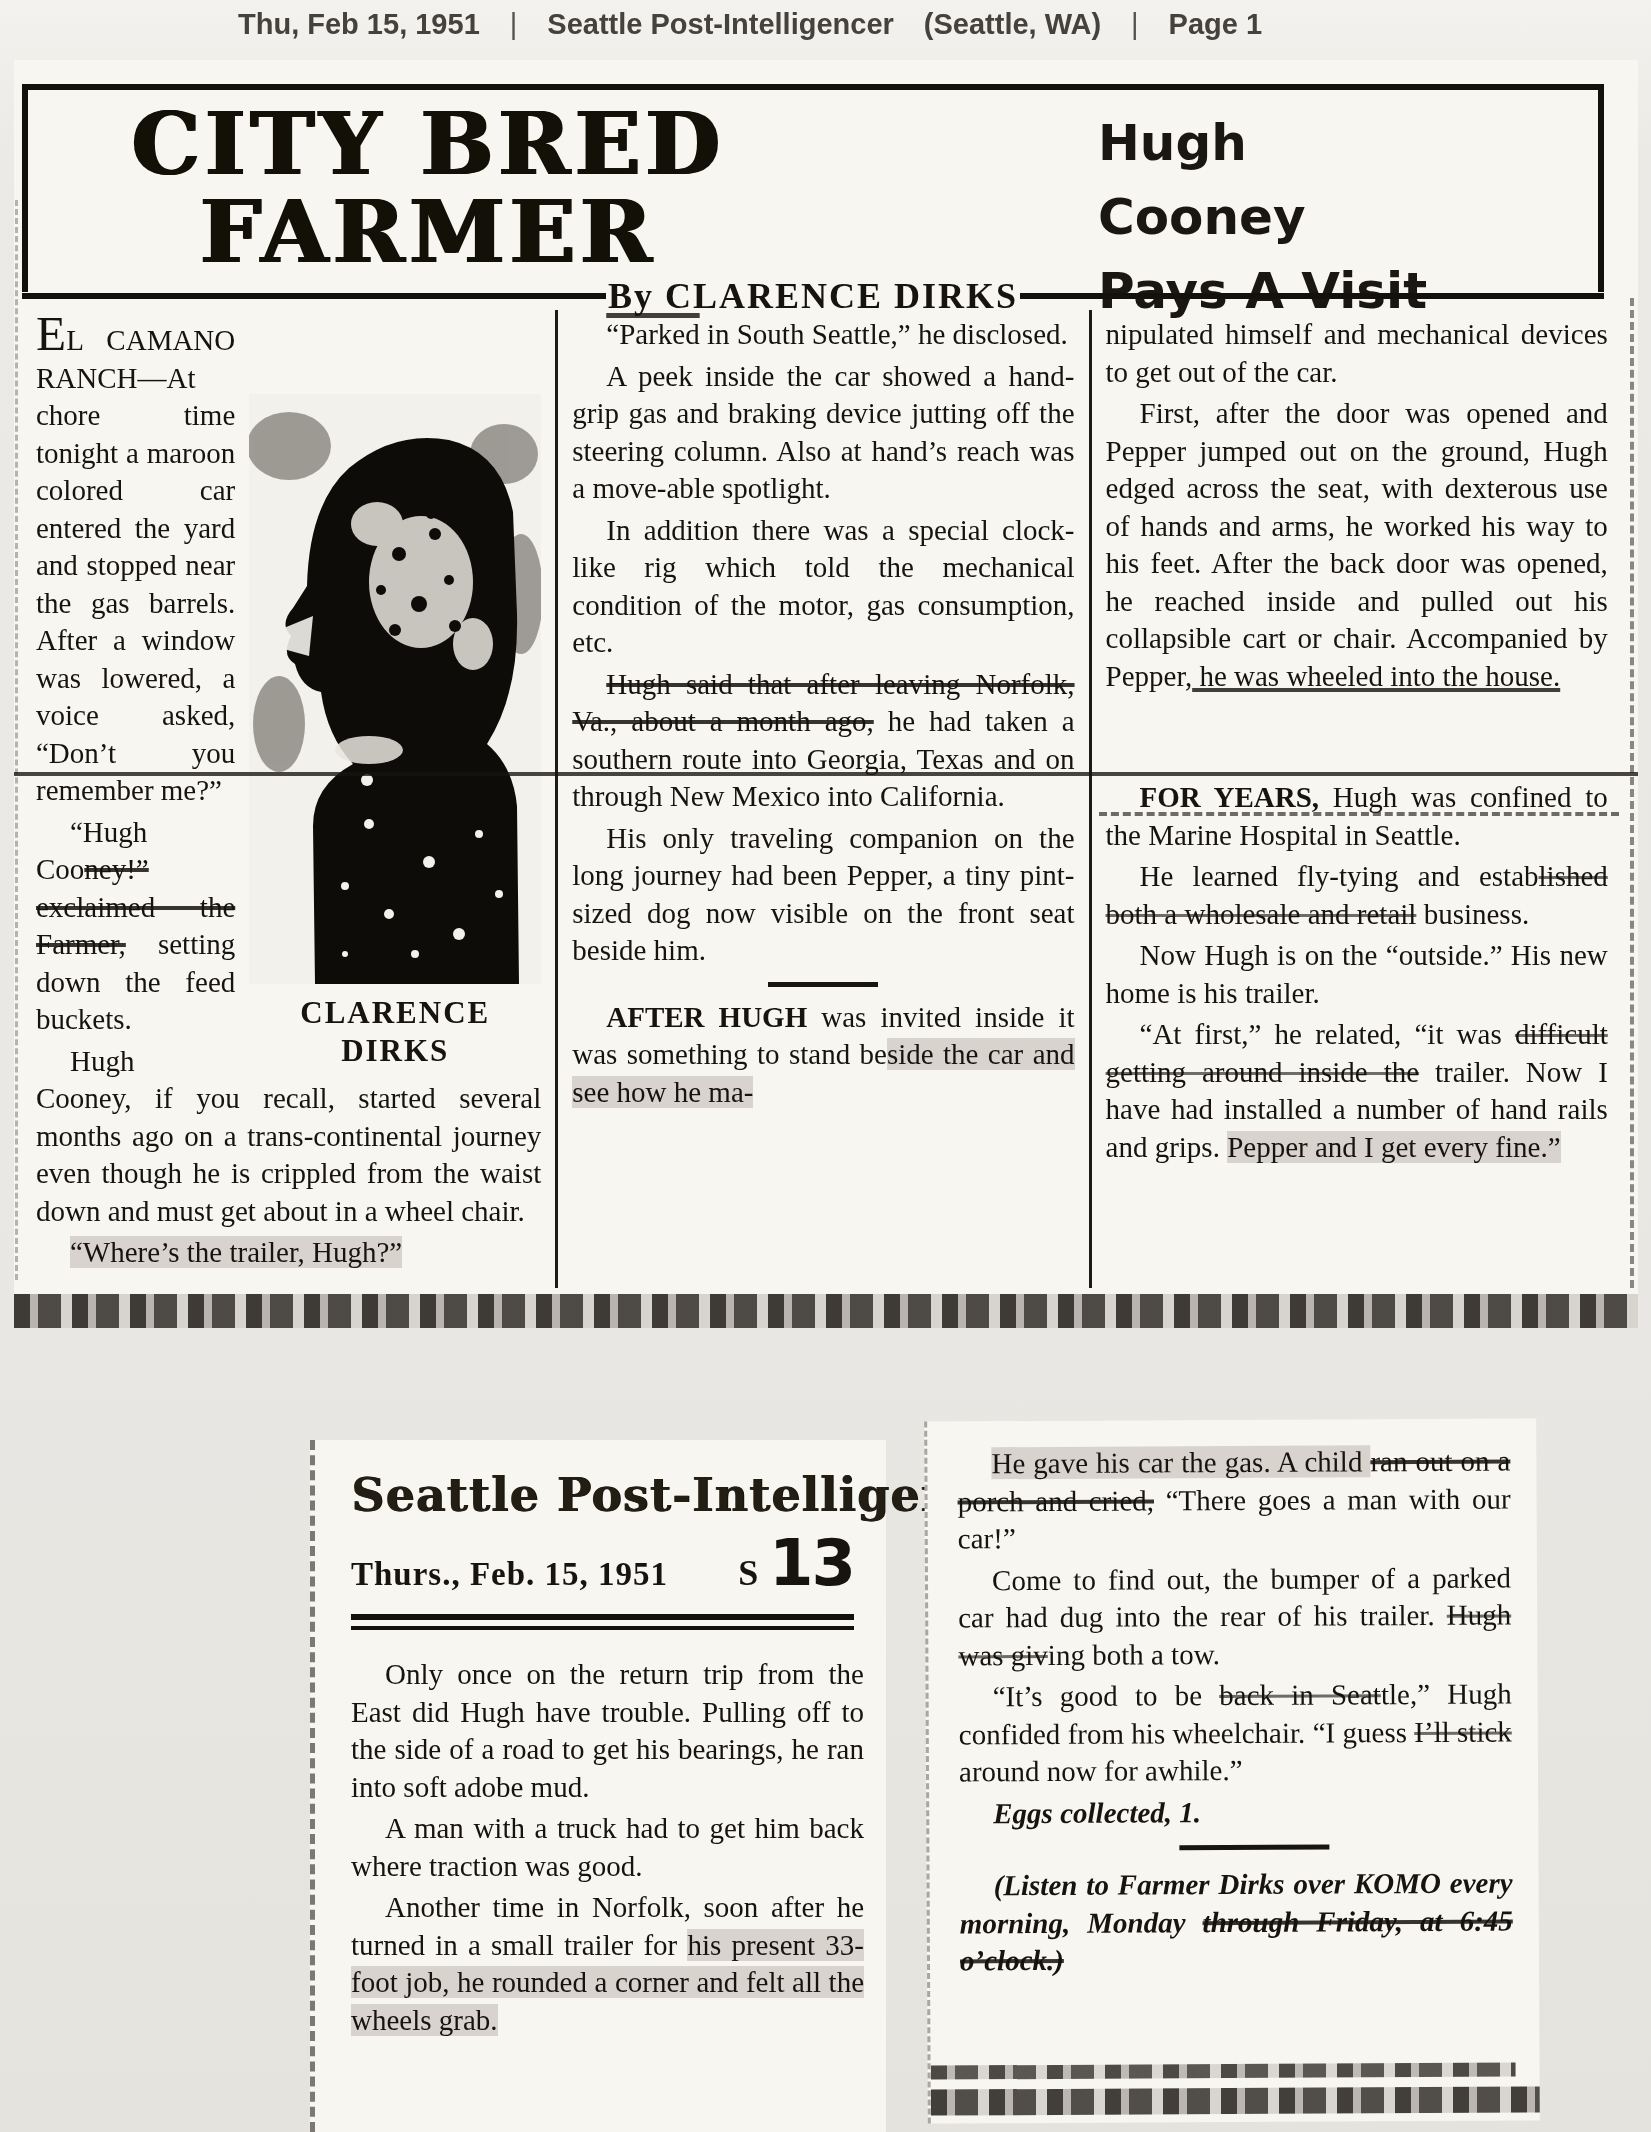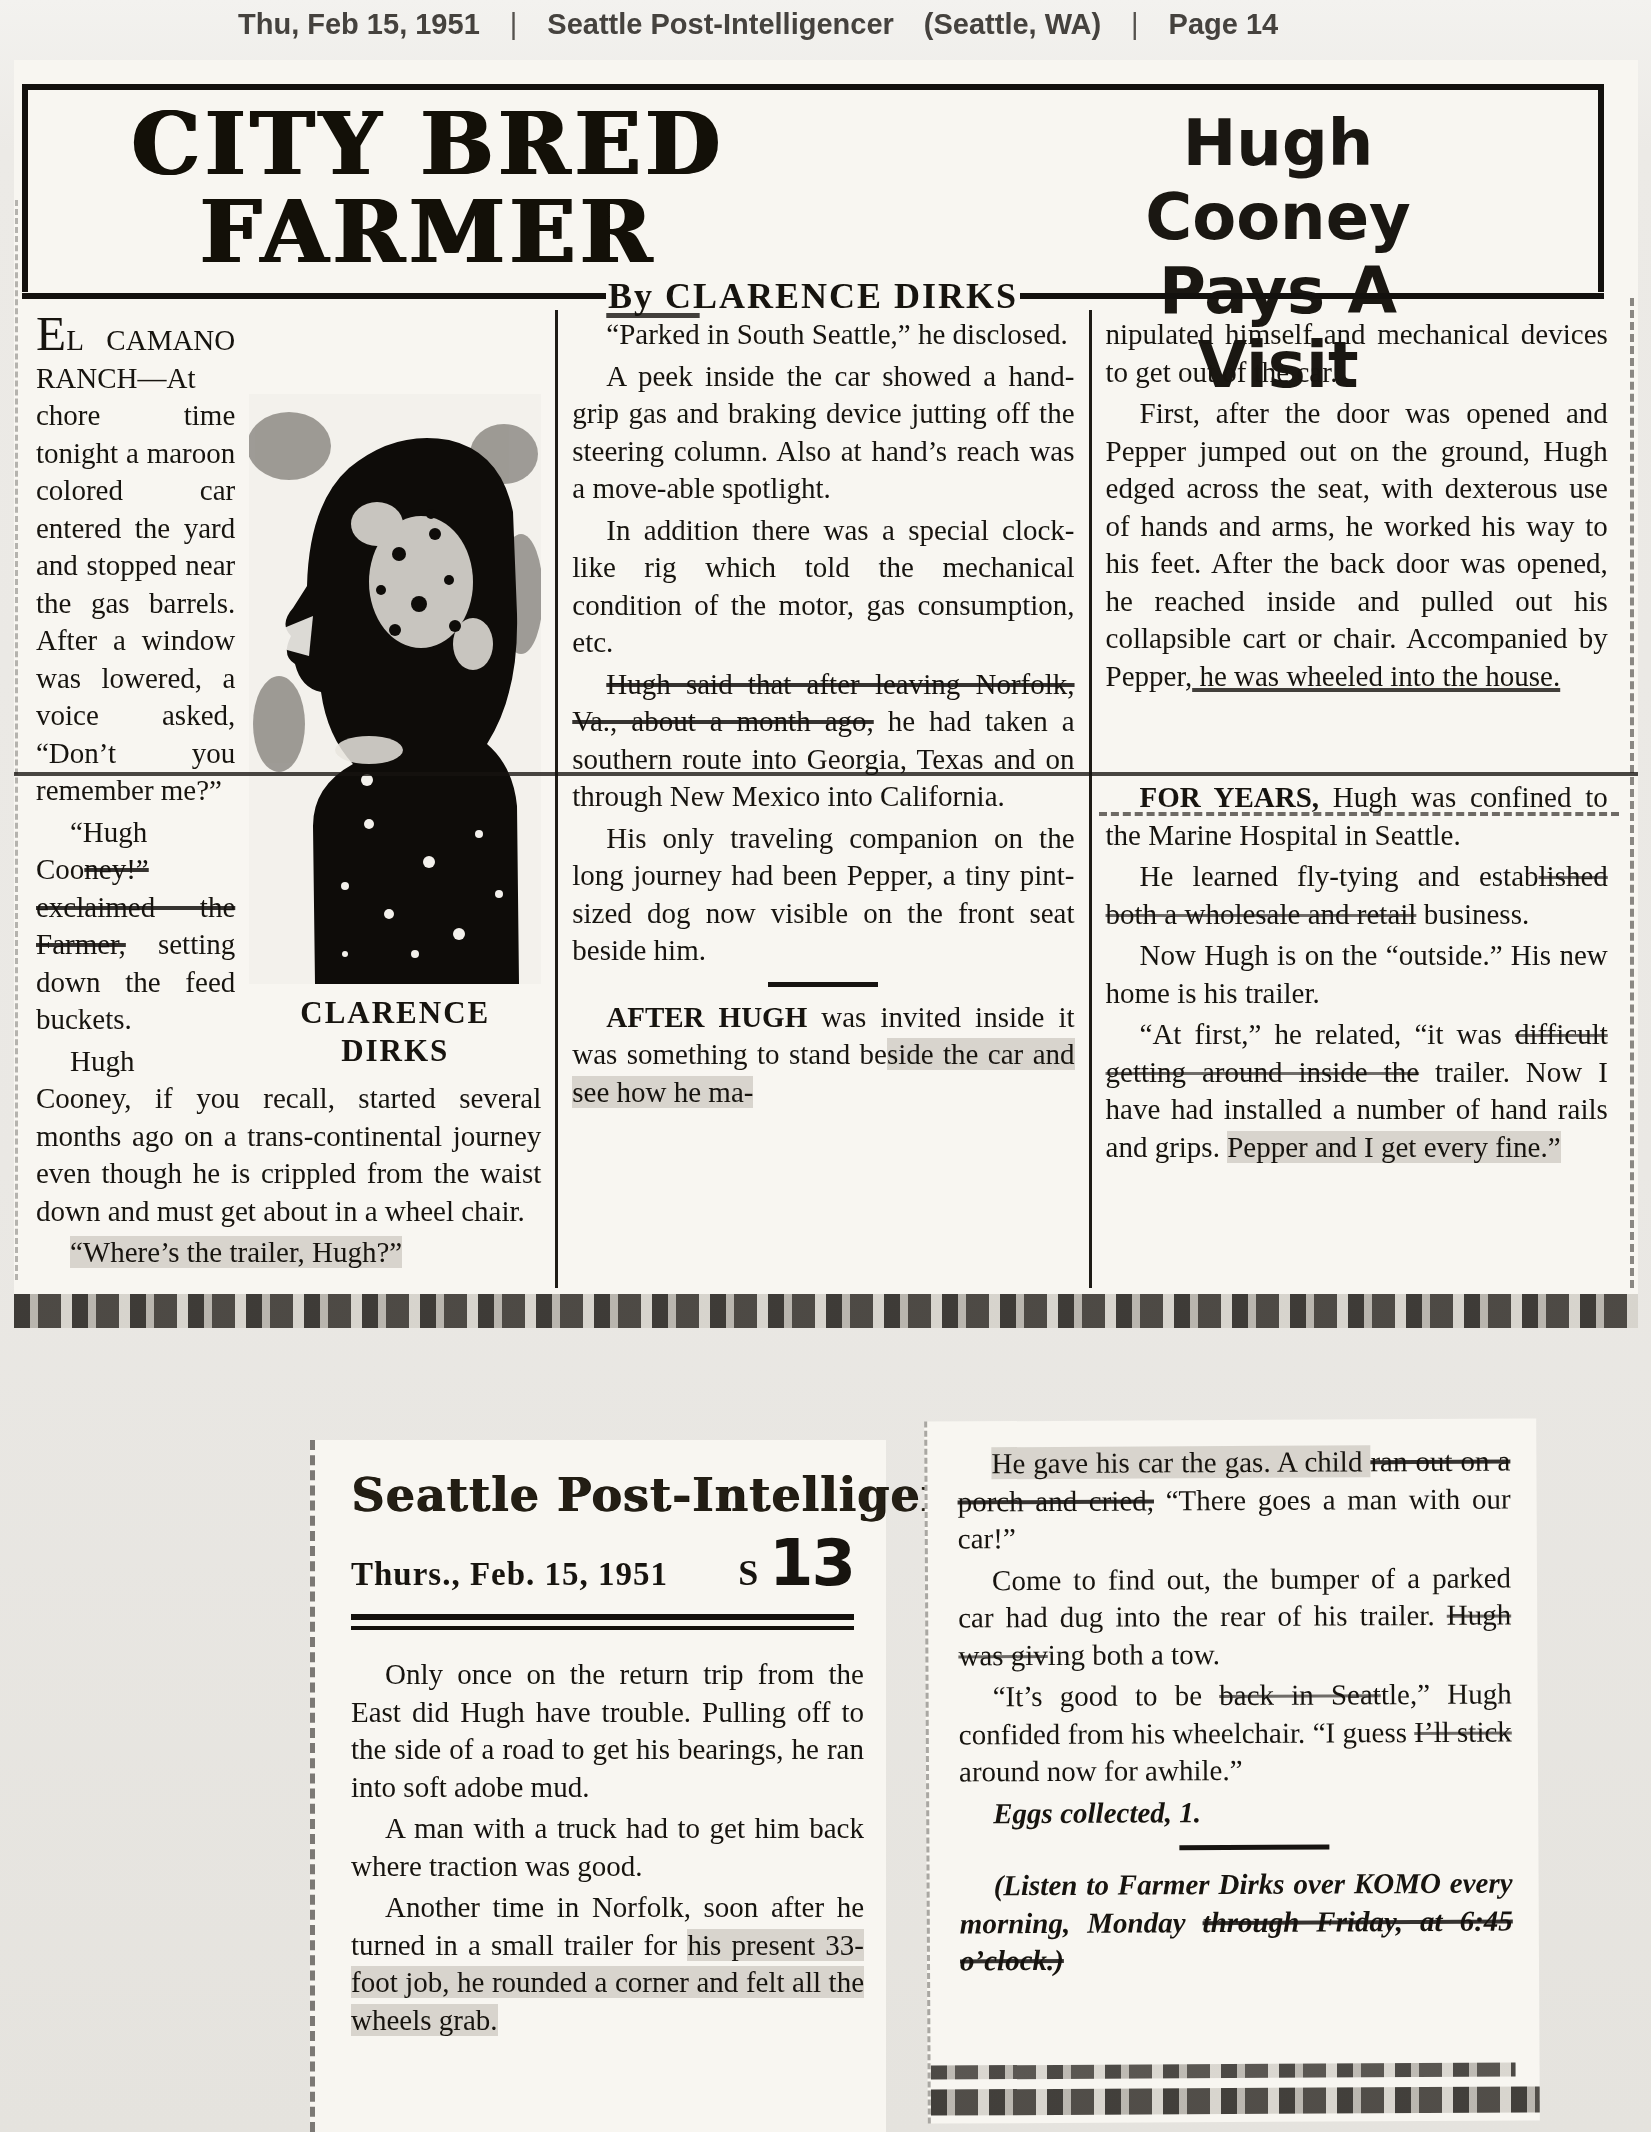--- a/index.html
+++ b/index.html
@@ -14,23 +14,23 @@
 
   .clip{position:absolute;background:#f8f6f1;}
 
   
   #main-clip{left:14px;top:60px;width:1624px;height:1268px;}
   .head-box{position:absolute;left:8px;top:24px;width:1582px;height:208px;
     border:6px solid #13110e;border-bottom:none;box-sizing:border-box;}
   .headline{position:absolute;left:70px;top:10px;width:660px;text-align:center;
     font-family:"DejaVu Serif",serif;font-weight:bold;font-size:86px;line-height:88px;
     letter-spacing:5px;color:#131008;text-shadow:2px 0 0 #131008,-1px 0 0 #131008;}
-  .kicker{position:absolute;left:1070px;top:16px;width:360px;text-align:center;
+  .kicker{position:absolute;left:1070px;top:16px;width:360px;text-align:left;
     font-family:"DejaVu Sans","Liberation Sans",sans-serif;font-weight:bold;
-    font-size:64px;line-height:74px;color:#1a1712;}
+    font-size:50px;line-height:74px;color:#1a1712;}
   .byline-row{position:absolute;left:8px;top:214px;width:1582px;height:44px;
     display:flex;align-items:center;gap:2px;}
   .byline-row .rule{flex:1;height:6px;background:#13110e;}
   .byline{font-size:36px;font-weight:bold;letter-spacing:2px;white-space:nowrap;}
 
   .cols{position:absolute;left:8px;top:250px;width:1600px;height:978px;display:flex;overflow:hidden;}
   .col{width:33.33%;box-sizing:border-box;padding:6px 14px 0 14px;
     font-size:29px;line-height:37.5px;text-align:justify;}
   .col + .col{border-left:3px solid #1e1b16;}
   .col p{margin:0 0 4px 0;text-indent:34px;}
@@ -84,21 +84,21 @@
 <body>
 
 <div id="page">
 
   <div class="scan-header">
     <span>Thu, Feb 15, 1951</span>
     <span class="sep">|</span>
     <span>Seattle Post-Intelligencer</span>
     <span>(Seattle, WA)</span>
     <span class="sep">|</span>
-    <span>Page 14</span>
+    <span>Page 1</span>
   </div>
 
   <div class="clip" id="main-clip">
 
     <div class="head-box">
       <div class="headline">
         <div>CITY BRED</div>
         <div>FARMER</div>
       </div>
       <div class="kicker">

